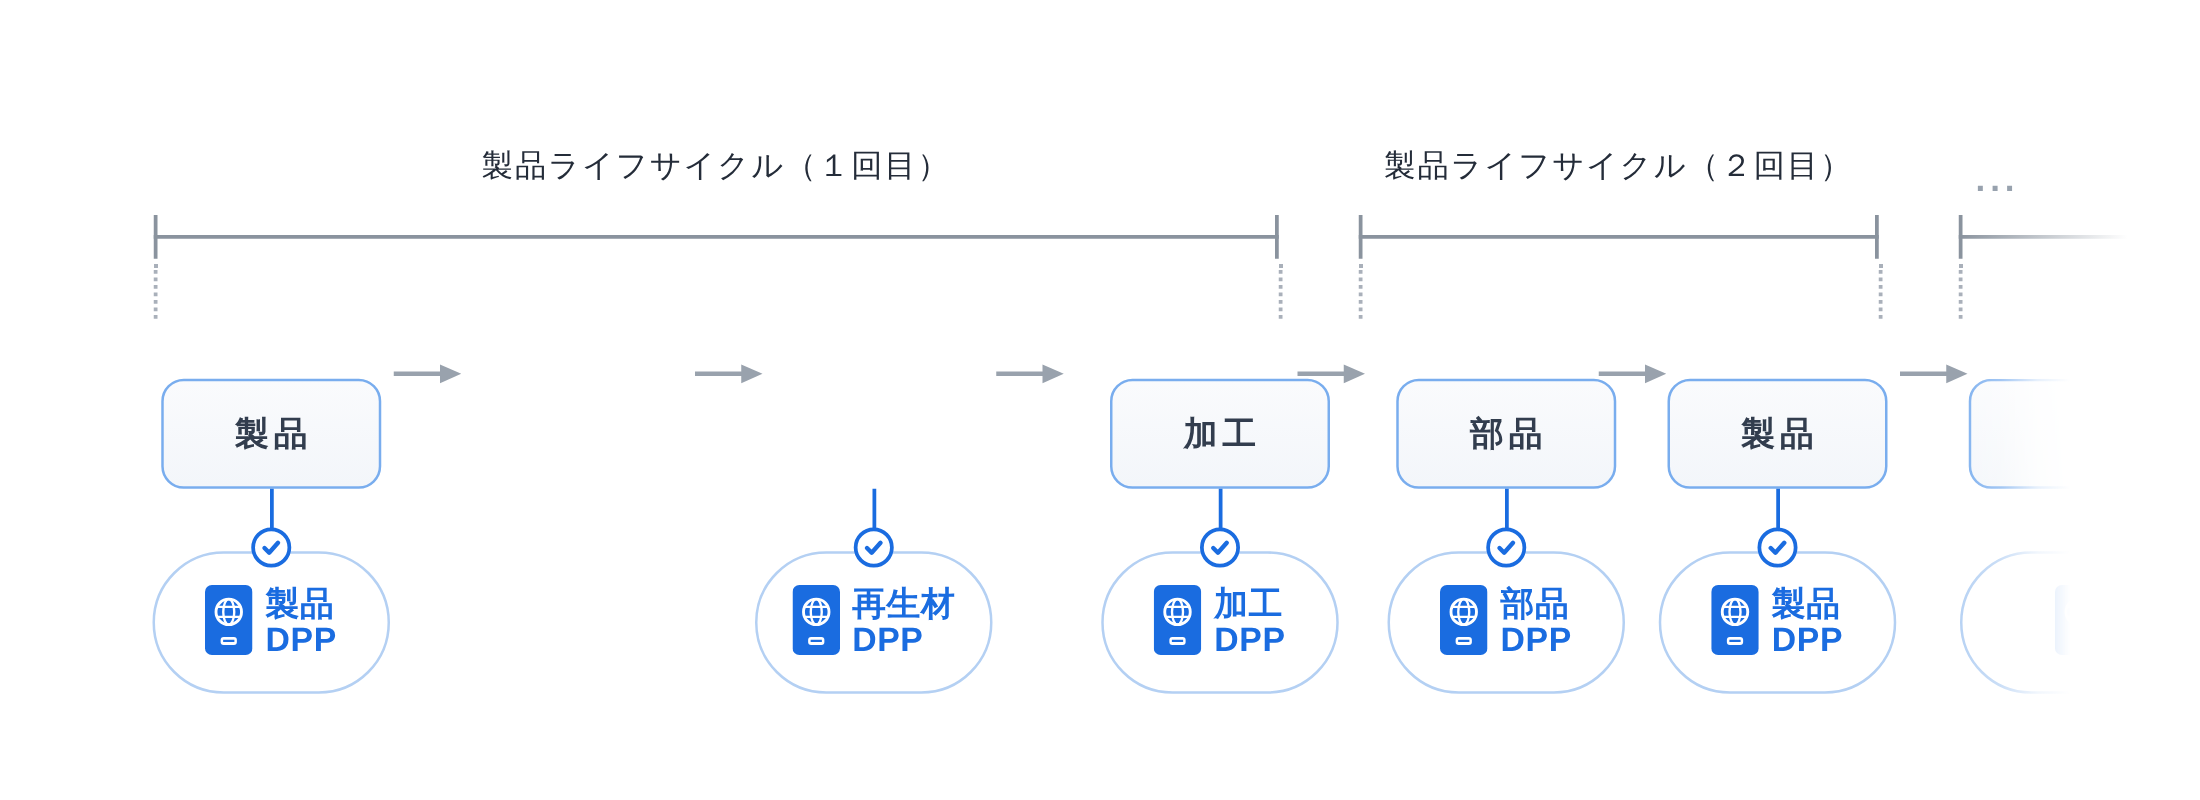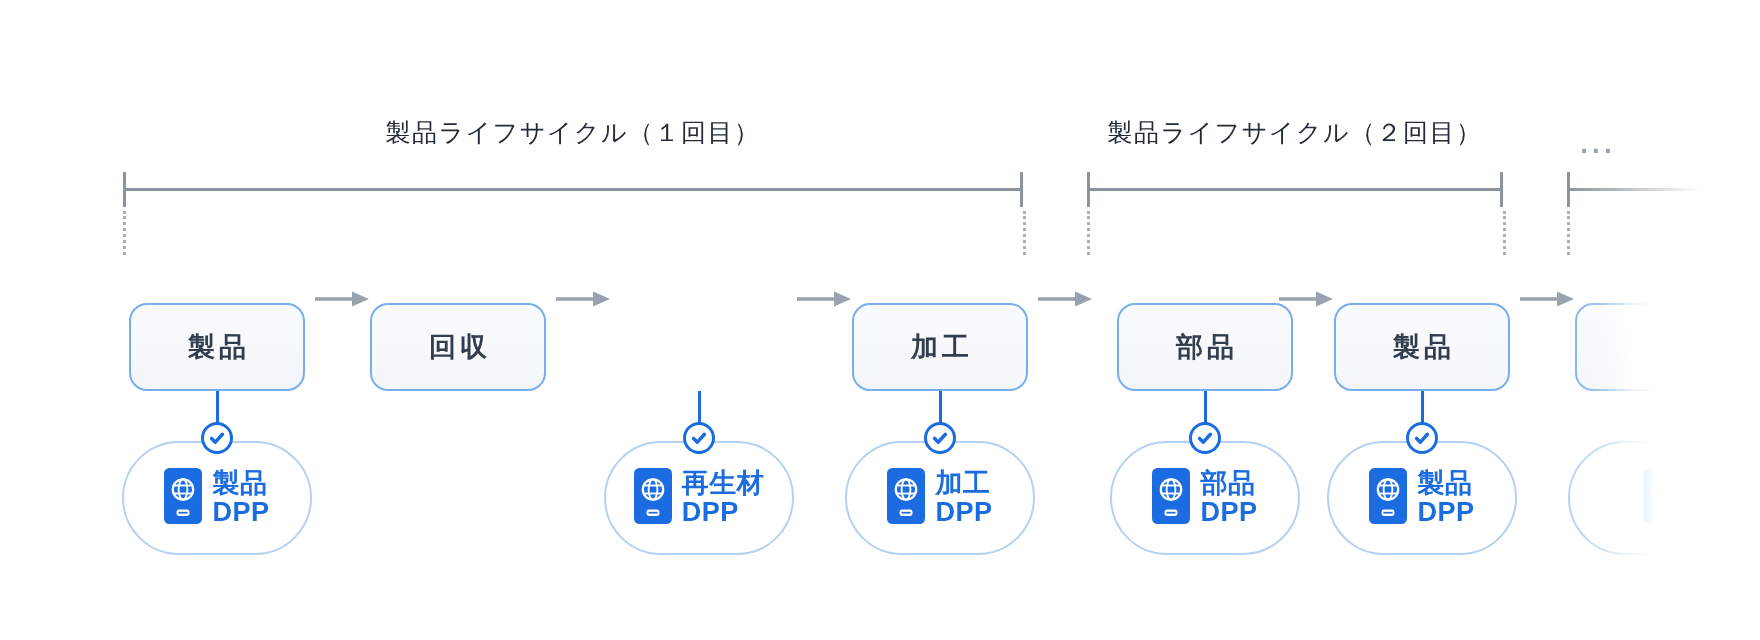--- a/index.html
+++ b/index.html
@@ -95,25 +95,20 @@
         <div class="dpp-text">
           <div class="dpp-line">製品</div>
           <div class="dpp-line">DPP</div>
         </div>
       </div>
     </div>
     <div class="arrow" style="left: 314px;"><svg width="56" height="18" viewBox="0 0 56 18">
         <line x1="1" y1="9" x2="40" y2="9" stroke="#99a2ad" stroke-width="3.6"></line>
         <polygon points="38,1.5 55,9 38,16.5" fill="#99a2ad"></polygon>
       </svg></div>
-    <div class="col" style="left: 363px;">
-      <div class="pbox">
-        <div class="pbox-label">回収</div>
-      </div>
-    </div>
     <div class="arrow" style="left: 555px;"><svg width="56" height="18" viewBox="0 0 56 18">
         <line x1="1" y1="9" x2="40" y2="9" stroke="#99a2ad" stroke-width="3.6"></line>
         <polygon points="38,1.5 55,9 38,16.5" fill="#99a2ad"></polygon>
       </svg></div>
     <div class="col" style="left: 604px;">
       <div class="connector"></div>
       <div class="check-badge">
         <svg width="20" height="20" viewBox="0 0 24 24">
           <path d="M5.5 12.5 L10 17 L18.5 7.5" fill="none" stroke="#1a6ce0" stroke-width="4.2" stroke-linecap="round" stroke-linejoin="round"></path>
         </svg>
@@ -131,21 +126,21 @@
         <div class="dpp-text">
           <div class="dpp-line">再生材</div>
           <div class="dpp-line">DPP</div>
         </div>
       </div>
     </div>
     <div class="arrow" style="left: 796px;"><svg width="56" height="18" viewBox="0 0 56 18">
         <line x1="1" y1="9" x2="40" y2="9" stroke="#99a2ad" stroke-width="3.6"></line>
         <polygon points="38,1.5 55,9 38,16.5" fill="#99a2ad"></polygon>
       </svg></div>
-    <div class="col" style="left: 845px;">
+    <div class="col" style="left: 881px;">
       <div class="pbox">
         <div class="pbox-label">加工</div>
       </div>
       <div class="connector"></div>
       <div class="check-badge">
         <svg width="20" height="20" viewBox="0 0 24 24">
           <path d="M5.5 12.5 L10 17 L18.5 7.5" fill="none" stroke="#1a6ce0" stroke-width="4.2" stroke-linecap="round" stroke-linejoin="round"></path>
         </svg>
       </div>
       <div class="dpp-chip">

